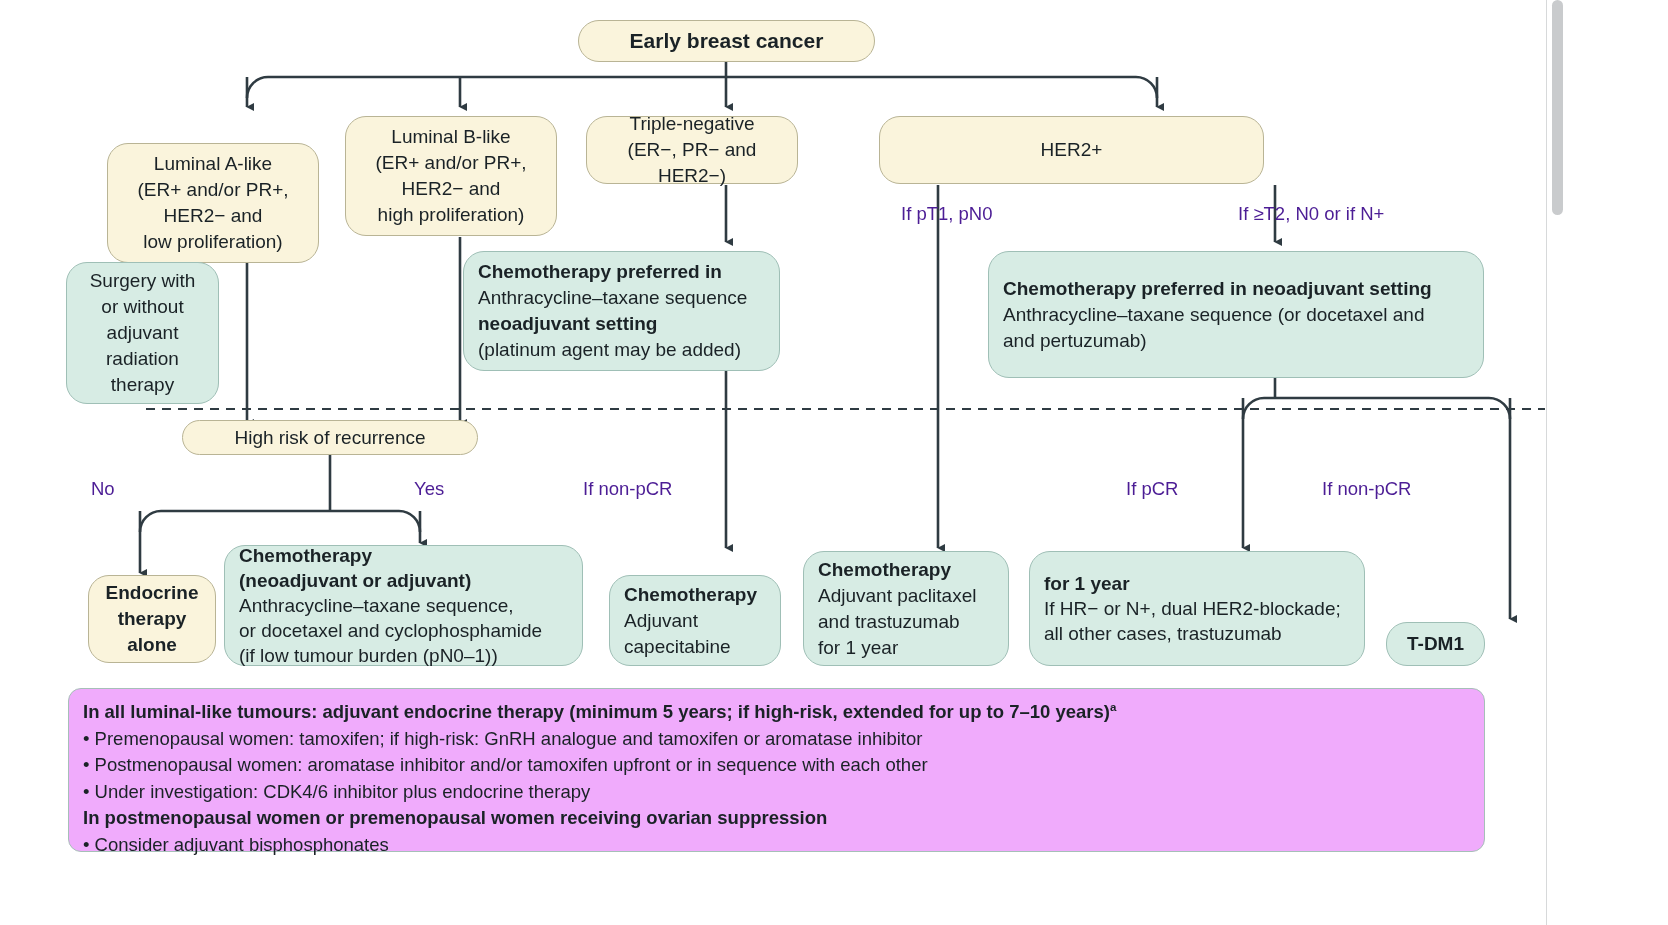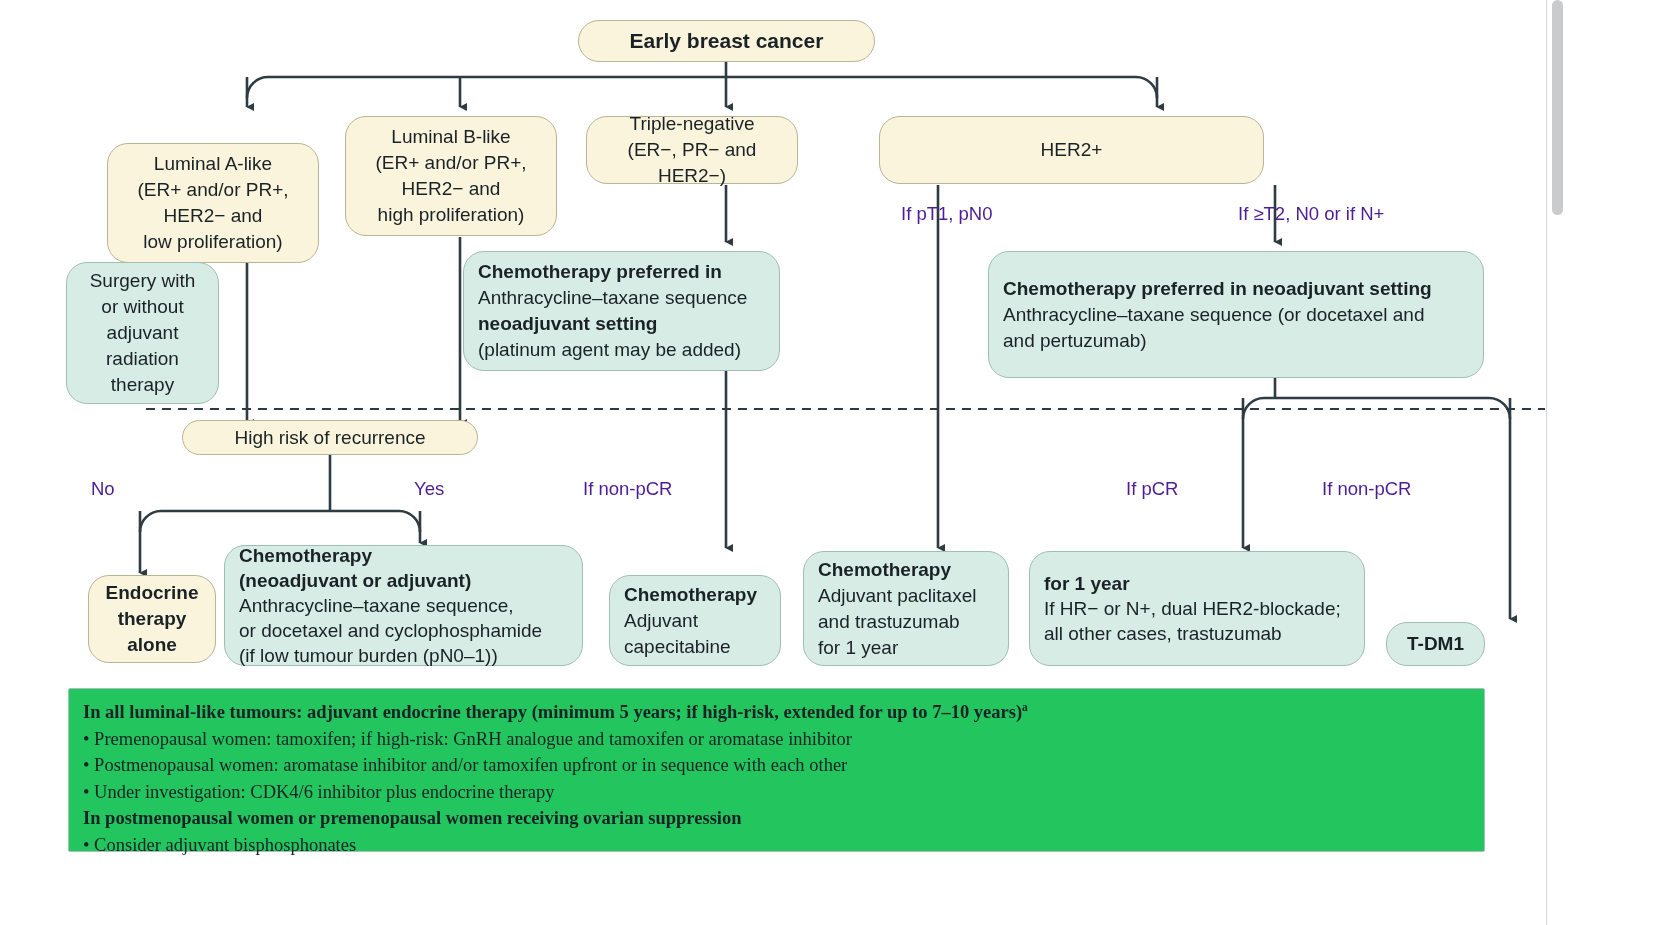--- a/index.html
+++ b/index.html
@@ -65,24 +65,23 @@
   }
   .node.cream {
     background: #faf4dc;
     border-color: #b9b495;
   }
   .node.mint {
     background: #d7ece4;
     border-color: #9fbfb6;
   }
   .node.panel {
-    background: #22c55e;
+    background: #f0abfc;
     border-color: #a6bfb8;
-    border-radius: 2px;
-    font-family: Liberation Serif, serif;
+    border-radius: 13px;
   }
   .node.center {
     align-items: center;
     text-align: center;
   }
   .node.left {
     align-items: flex-start;
     text-align: left;
   }
   .node .pad {

